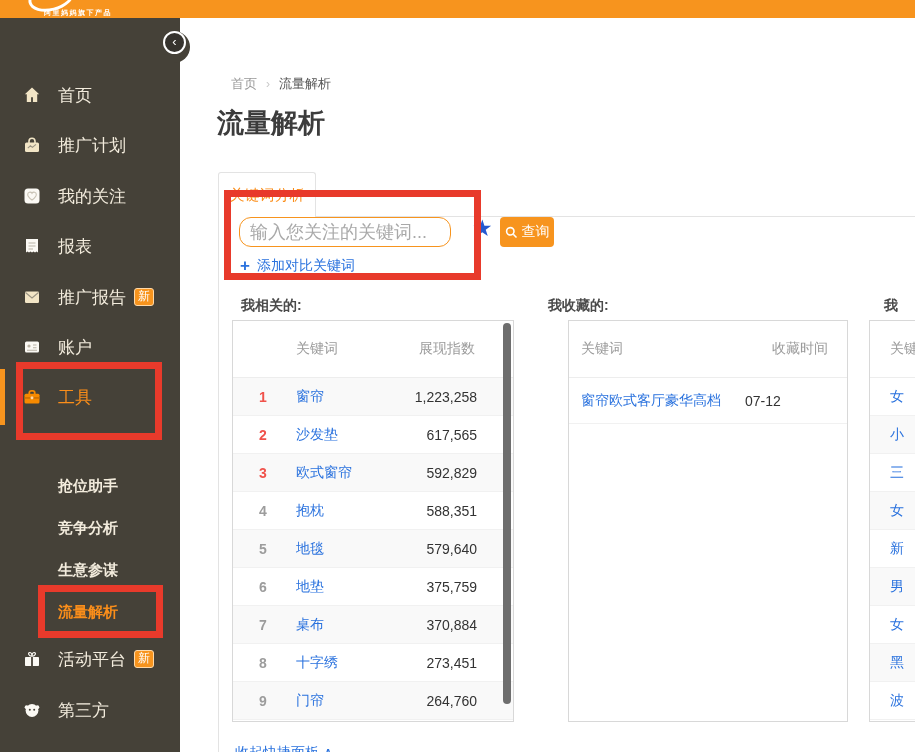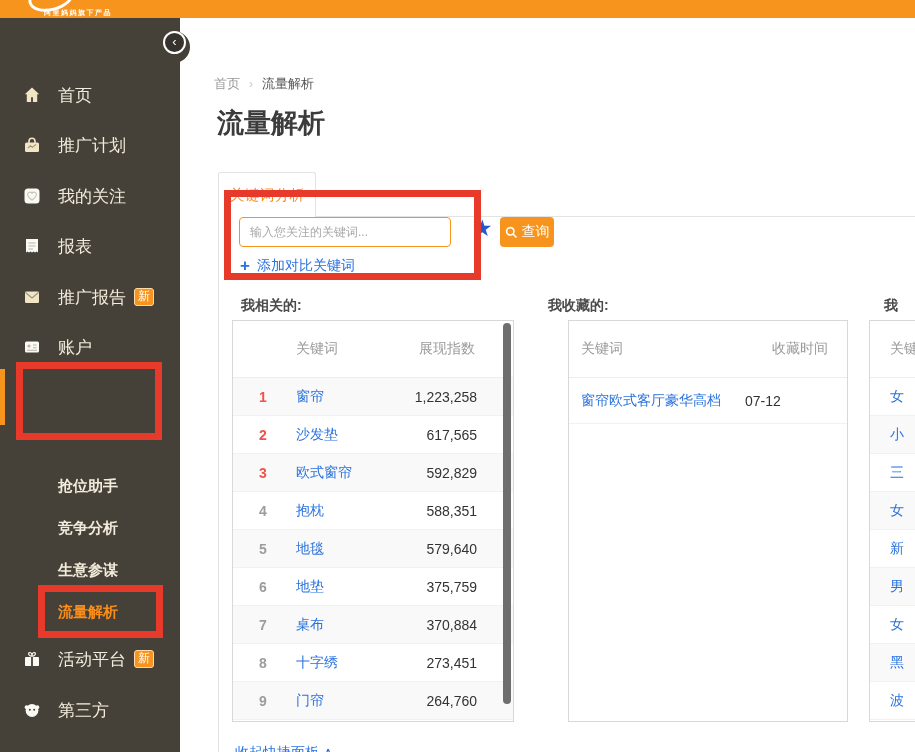--- a/index.html
+++ b/index.html
@@ -26,31 +26,31 @@
   .nav-item .ico { width:20px; height:20px; margin-left:22px; flex:0 0 20px; }
   .nav-item .lbl { margin-left:16px; white-space:nowrap; }
   .nav-item.active .lbl { color:#FB8E1A; }
   .sub-item { position:absolute; left:58px; width:120px; height:30px; display:flex; align-items:center;
               color:#f3ecdd; font-size:15px; font-weight:bold; cursor:pointer; white-space:nowrap; }
   .sub-item.active { color:#FB8E1A; }
   .badge { display:inline-block; margin-left:8px; padding:1px 3px 2px; background:#F7941E; color:#fff;
            font-size:12px; line-height:13px; border-radius:3px; border:1px solid #ffd9a8; }
   .active-bar { position:absolute; left:0; top:351px; width:5px; height:56px; background:#F7941E; }
   
-  .breadcrumb { position:absolute; left:214px; top:75px; font-size:13px; color:#999; z-index:1; }
+  .breadcrumb { position:absolute; left:231px; top:75px; font-size:13px; color:#999; z-index:1; }
   .breadcrumb .sep { color:#c9c9c9; padding:0 9px; font-size:12px; }
   .breadcrumb .cur { color:#555; }
   .page-title { position:absolute; left:217px; top:105px; font-size:27px; color:#3c3c3c; z-index:1; }
   .tab { position:absolute; left:218px; top:172px; width:98px; height:45px; background:#fff;
          border:1px solid #e3e3e3; border-bottom:none; border-radius:3px 3px 0 0; color:#FB8E1A;
          font-size:15px; display:flex; align-items:center; justify-content:center; z-index:2; cursor:pointer; }
   .panel { position:absolute; left:218px; top:216px; width:780px; height:620px;
            border-top:1px solid #e3e3e3; border-left:1px solid #e3e3e3; background:#fff; z-index:1; }
   .search-input { position:absolute; left:239px; top:217px; width:212px; height:30px;
-                  border:1px solid #F7941E; border-radius:4px; padding:0 10px; font-size:12px;
+                  border:1px solid #F7941E; border-radius:12px; padding:0 10px; font-size:18px;
                   color:#333; outline:none; z-index:2; }
   .search-input::placeholder { color:#a9a9a9; }
   .star { position:absolute; left:472px; top:215px; font-size:23px; color:#2559D0; z-index:2; cursor:pointer; }
   .query-btn { position:absolute; left:500px; top:217px; width:54px; height:30px; background:#F7941E;
                border:none; border-radius:4px; color:#fff; font-size:14px; display:flex; align-items:center;
                justify-content:center; gap:4px; cursor:pointer; z-index:2; }
   .add-compare { position:absolute; left:240px; top:256px; font-size:14px; color:#2A72DE;
                  display:flex; align-items:center; cursor:pointer; z-index:2; }
   .add-compare .plus { font-size:17px; font-weight:bold; margin-right:7px; }
   .sec-title { position:absolute; top:297px; font-size:14px; font-weight:bold; color:#4a4a4a; z-index:2; }
@@ -152,20 +152,31 @@
           <rect x="3" y="4.5" width="14" height="11" rx="1.5" fill="#fbf9f4"></rect>
           <circle cx="7" cy="9" r="1.6" fill="#b9b3a5"></circle>
           <path d="M11 8h3.5M11 10.8h3.5M5 13.2h10" stroke="#b9b3a5" stroke-width="1.1"></path>
         </svg>
     </span>
     <span class="lbl">账户</span>
   </div>
 
   <div class="active-bar"></div>
 
+  <div class="nav-item active" style="top:361px">
+    <span class="ico">
+      <svg viewBox="0 0 20 20" width="20" height="20">
+          <path d="M7.3 7V5.7A1.9 1.9 0 0 1 9.2 3.8h1.6a1.9 1.9 0 0 1 1.9 1.9V7" stroke="#f78a00" stroke-width="1.8" fill="none"></path>
+          <rect x="2.5" y="6.8" width="15" height="9.8" rx="1.5" fill="#f78a00"></rect>
+          <rect x="2.5" y="10.2" width="15" height="1.5" fill="#c96e00"></rect>
+          <rect x="8.7" y="9.6" width="2.6" height="2.6" rx="0.6" fill="#ffd9a8"></rect>
+        </svg>
+    </span>
+    <span class="lbl">工具</span>
+  </div>
 
   <div class="sub-item" style="top:453px">
     <span>抢位助手</span>
   </div>
   <div class="sub-item" style="top:495px">
     <span>竞争分析</span>
   </div>
   <div class="sub-item" style="top:537px">
     <span>生意参谋</span>
   </div>

